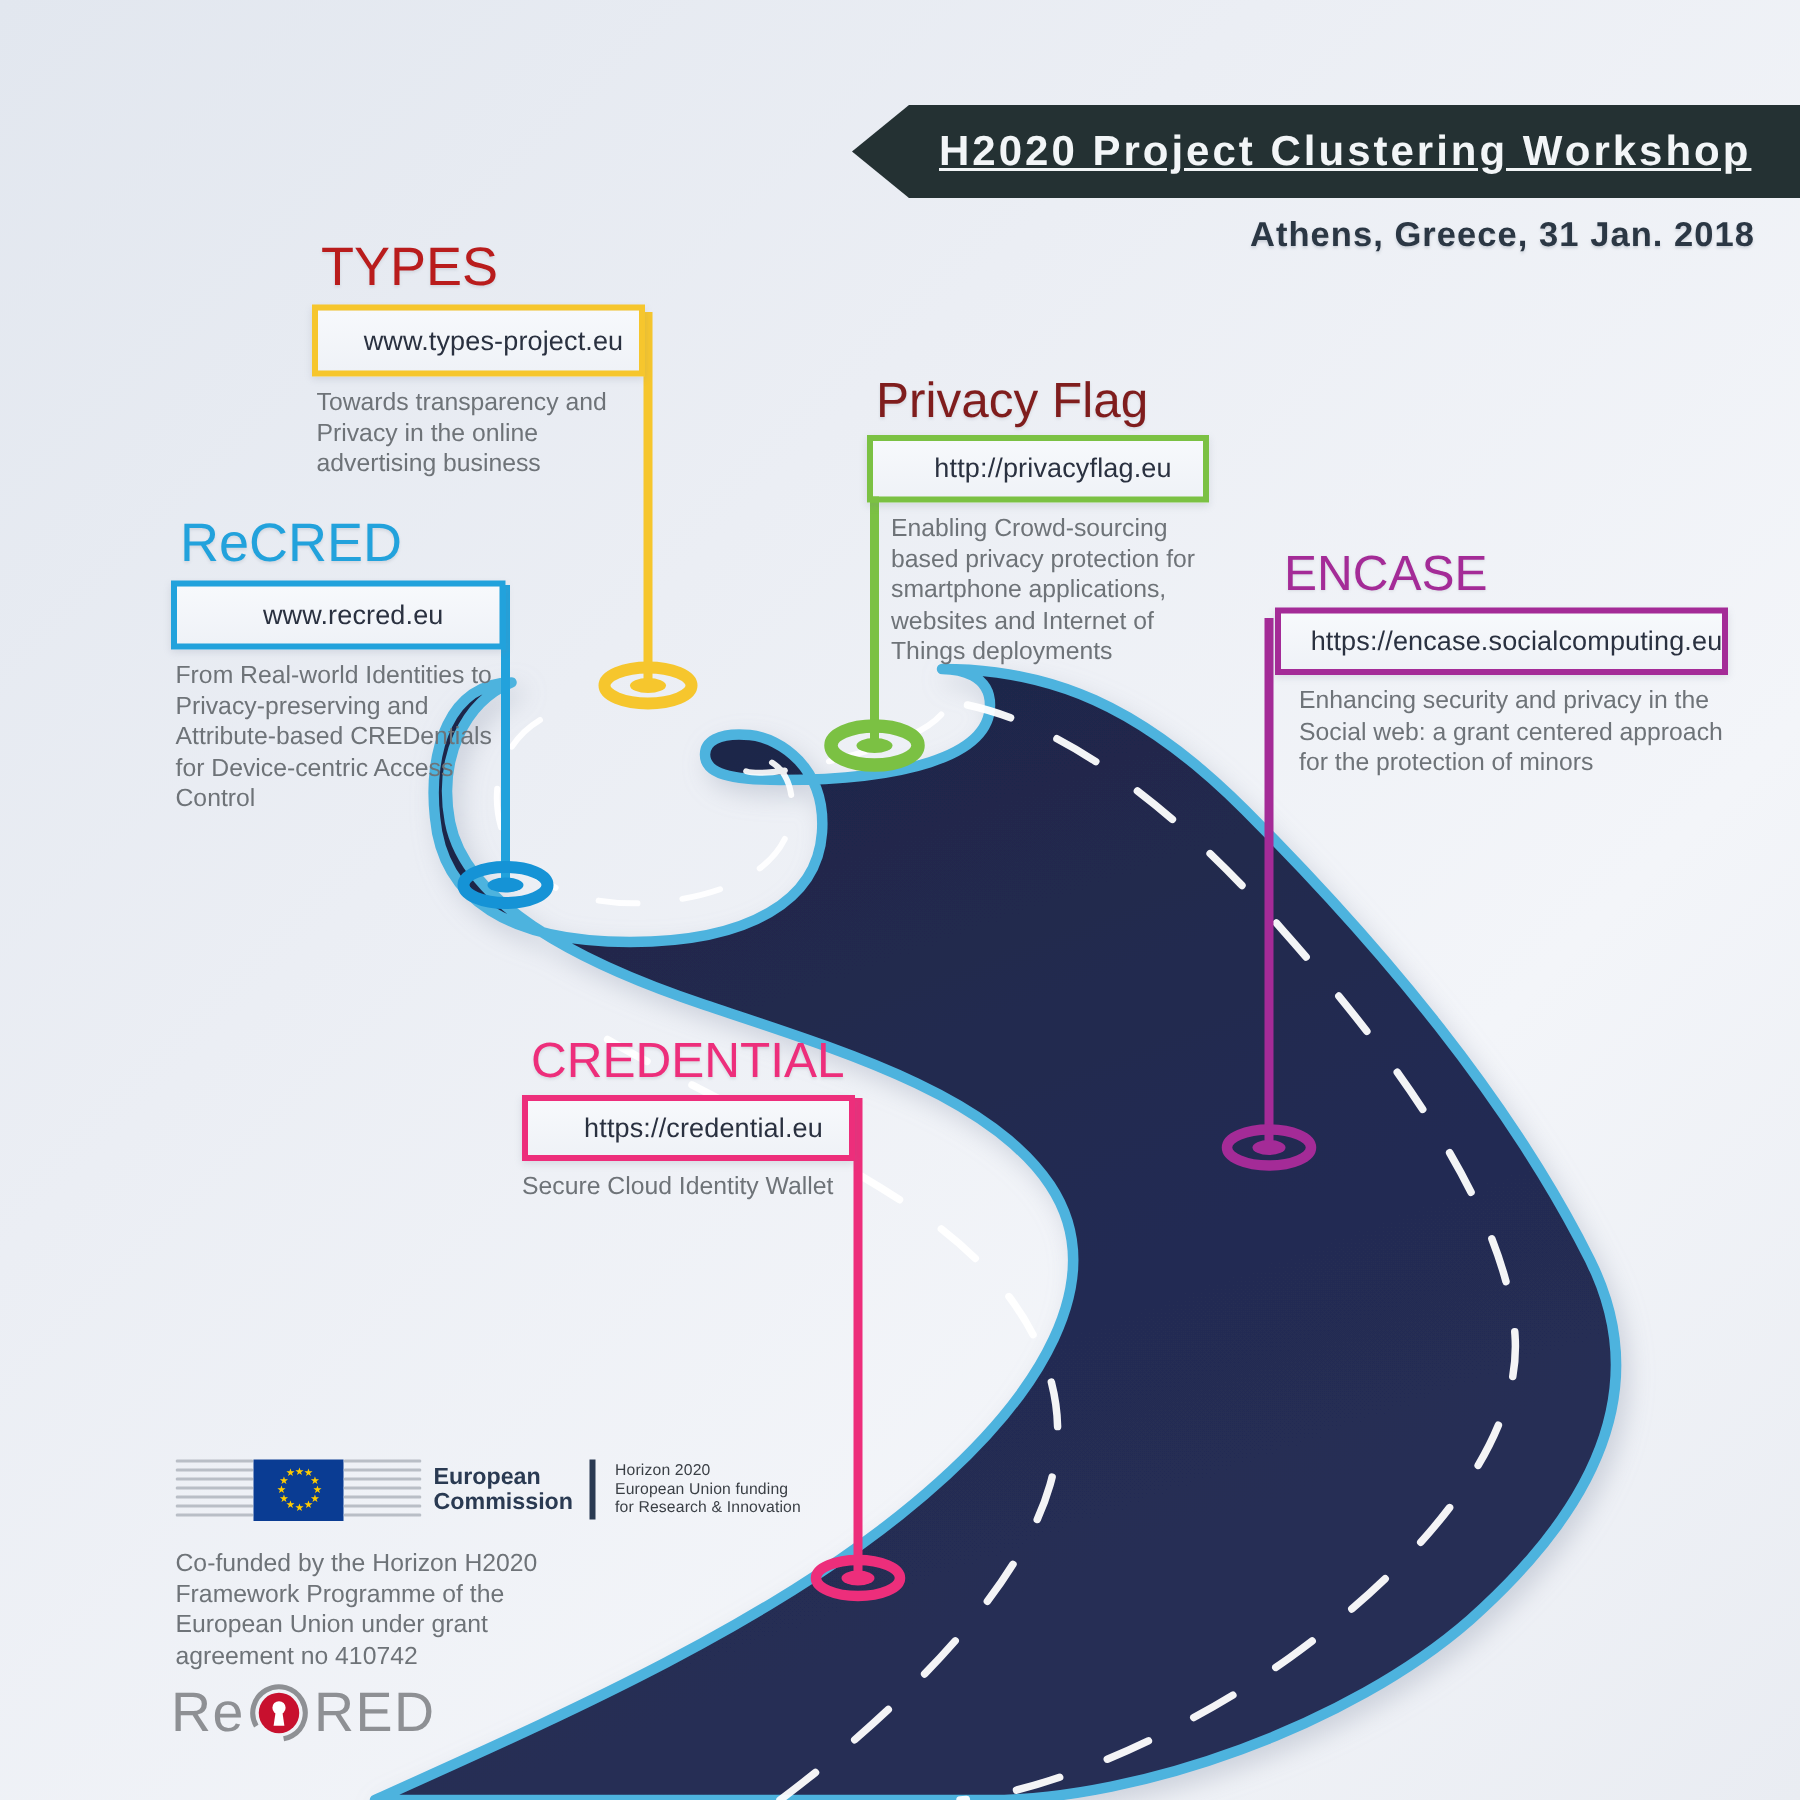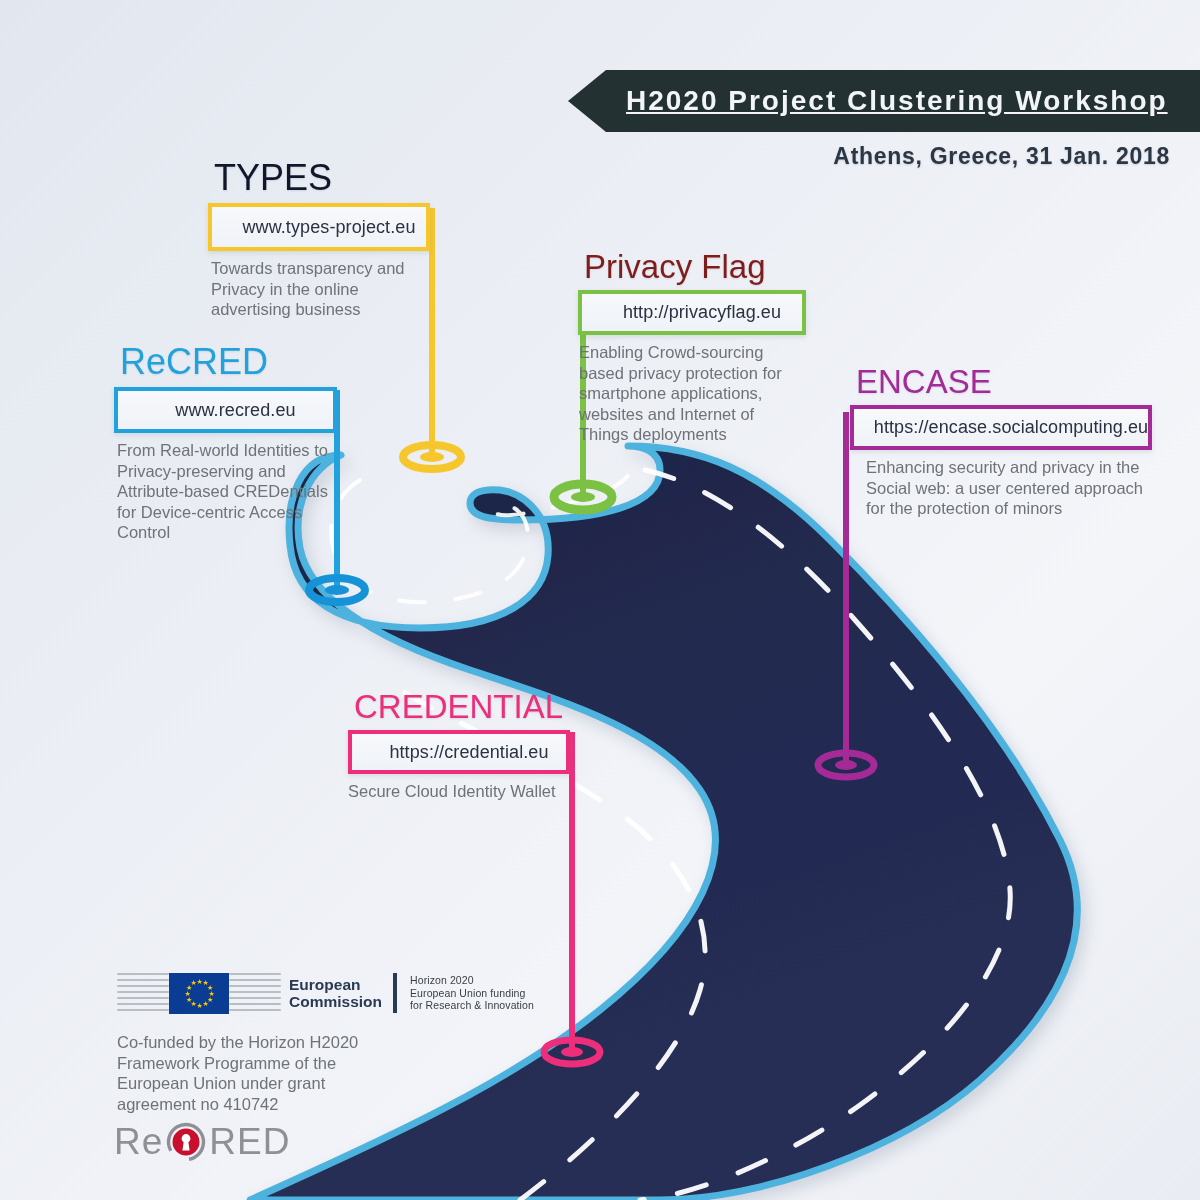--- a/index.html
+++ b/index.html
@@ -47,33 +47,33 @@
   .card .urlbox span{
     color:#2A3140;font-size:18px;white-space:nowrap;letter-spacing:.1px;
   }
   .card .pdesc{
     color:#6E7378;font-size:16.5px;line-height:20.5px;
     margin-top:7px;white-space:pre-line;
   }
 
   
   #card-types{left:208px;top:160px;color:#F6C62D;}
-  #card-types .ptitle{color:#0f172a;font-size:36px;}
+  #card-types .ptitle{color:#b91c1c;font-size:36px;}
   #card-types .urlbox{width:222px;height:48px;}
   #card-types .pdesc{margin-left:3px;}
 
   #card-recred{left:114px;top:344px;color:#22A2DC;}
   #card-recred .ptitle{color:#22A2DC;font-size:36px;}
   #card-recred .urlbox{width:223px;height:46px;}
   #card-recred .pdesc{margin-left:3px;}
 
   #card-privacyflag{left:578px;top:250px;color:#7BC143;}
   #card-privacyflag .ptitle{color:#7f1d1d;font-size:33px;}
   #card-privacyflag .urlbox{width:228px;height:45px;}
-  #card-privacyflag .pdesc{margin-left:1px;}
+  #card-privacyflag .pdesc{margin-left:16px;}
 
   #card-encase{left:850px;top:365px;color:#A42B97;}
   #card-encase .ptitle{color:#A42B97;font-size:33px;}
   #card-encase .urlbox{width:302px;height:45px;}
   #card-encase .pdesc{margin-left:16px;}
 
   #card-credential{left:348px;top:690px;color:#ED2E7B;}
   #card-credential .ptitle{color:#ED2E7B;font-size:33px;}
   #card-credential .urlbox{width:222px;height:44px;}
   #card-credential .pdesc{margin-left:0px;}
@@ -233,21 +233,21 @@
 websites and Internet of
 Things deployments</div>
   </div>
 
   <div class="card" id="card-encase">
     <div class="ptitle">ENCASE</div>
     <div class="urlbox">
       <span>https://encase.socialcomputing.eu</span>
     </div>
     <div class="pdesc">Enhancing security and privacy in the
-Social web: a user centered approach
+Social web: a grant centered approach
 for the protection of minors</div>
   </div>
 
   <div class="card" id="card-credential">
     <div class="ptitle">CREDENTIAL</div>
     <div class="urlbox">
       <span>https://credential.eu</span>
     </div>
     <div class="pdesc">Secure Cloud Identity Wallet</div>
   </div>

